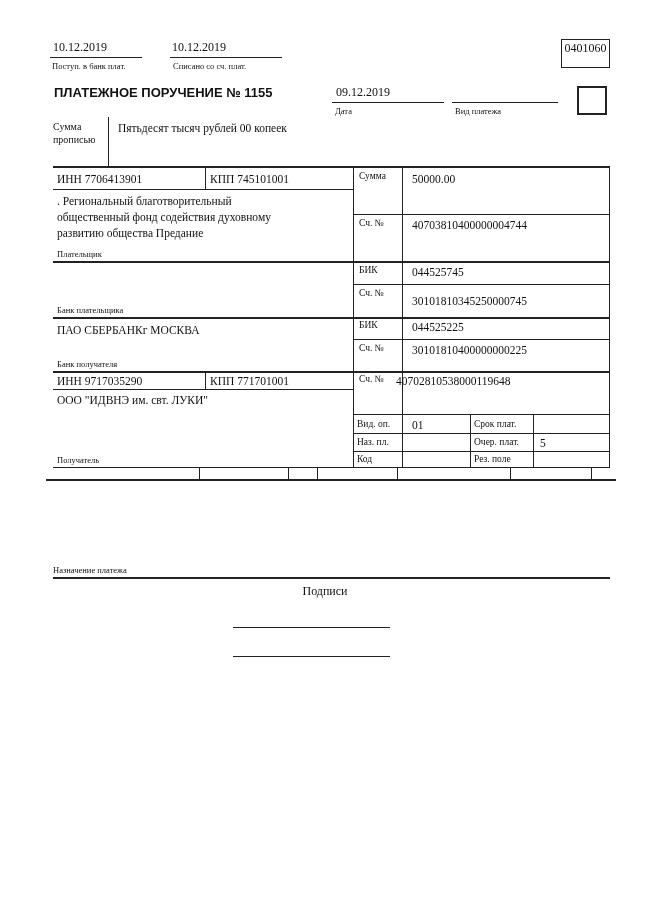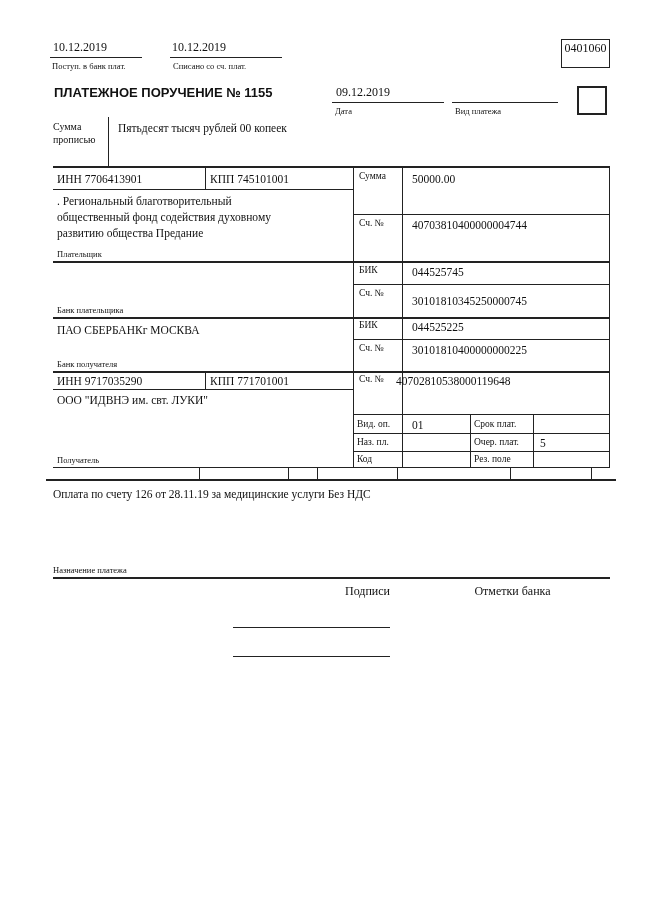--- a/index.html
+++ b/index.html
@@ -123,25 +123,23 @@
   <div class="abs t11" style="left:412px; top:417px;">01</div>
   <div class="abs collabel" style="left:474px; top:419px;">Срок плат.</div>
 
   <div class="abs collabel" style="left:357px; top:437px;">Наз. пл.</div>
   <div class="abs collabel" style="left:474px; top:437px;">Очер. плат.</div>
   <div class="abs t11" style="left:540px; top:435px;">5</div>
 
   <div class="abs collabel" style="left:357px; top:454px;">Код</div>
   <div class="abs collabel" style="left:474px; top:454px;">Рез. поле</div>
 
-  <div class="abs t11" style="left:53px; top:486px;">Оплата по счету 126 от 28.11.19 за медицинские услуги Без НДС</div>
   <div class="abs small" style="left:53px; top:565px;">Назначение платежа</div>
   <div class="hl2" style="left:53px; top:577px; width:557px;"></div>
 
-  <div class="abs t12" style="left:260px; top:584px; width:130px; text-align:right;">Подписи</div>
+  <div class="abs t12" style="left:260px; top:584px; width:130px; text-align:center;">Подписи</div>
   <div class="hl" style="left:233px; top:627px; width:157px;"></div>
   <div class="hl" style="left:233px; top:656px; width:157px;"></div>
 
-  <div class="abs t12" style="left:420px; top:584px; width:185px; text-align:center;">Отметки банка</div>
 
 
 
 </div>
 
 </body></html>

